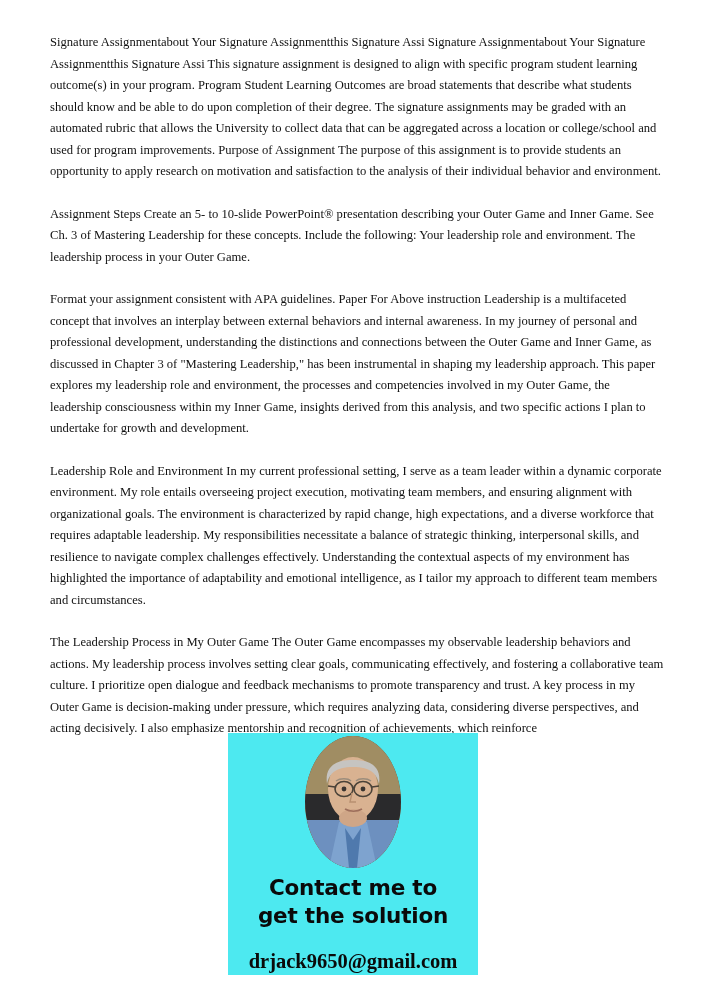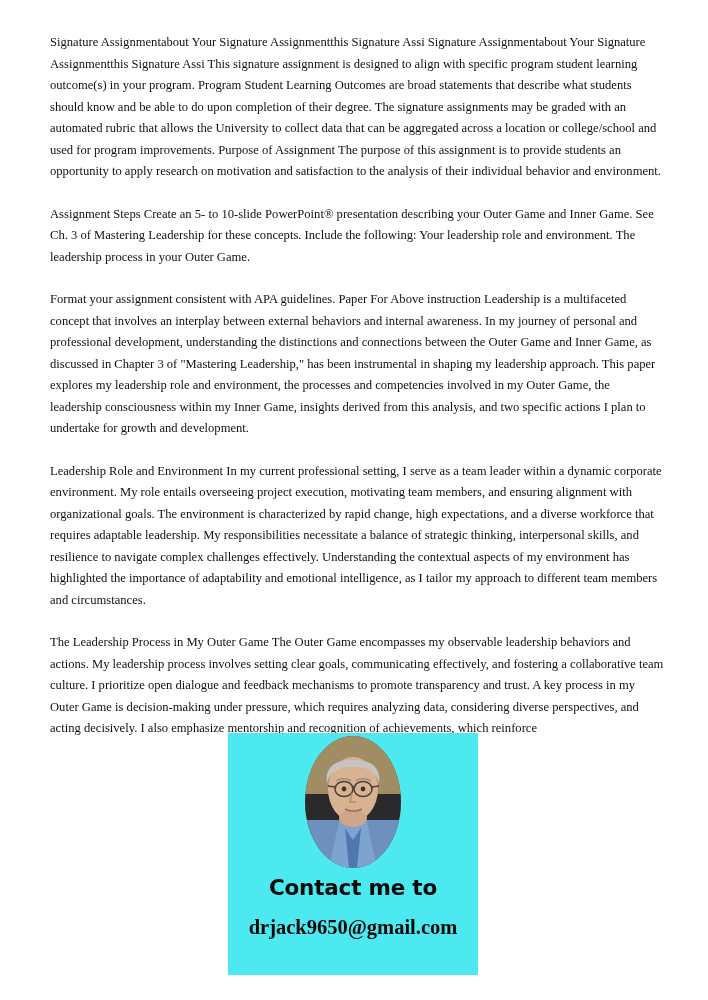--- a/index.html
+++ b/index.html
@@ -74,21 +74,21 @@
     letter-spacing: -0.2px;
   }
   .card-line.l1 { margin-top: 6px; }
   .card-email {
     font-family: "Liberation Serif", "DejaVu Serif", serif;
     font-weight: bold;
     font-size: 20.5px;
     line-height: 26px;
     color: #0a0a0a;
     text-align: center;
-    margin-top: 12px;
+    margin-top: 18px;
   }
 </style>
 </head>
 <body>
 
 <div id="page">
   <div class="doc-body">
     <p class="para">Signature Assignmentabout Your Signature Assignmentthis Signature Assi Signature Assignmentabout Your Signature Assignmentthis Signature Assi This signature assignment is designed to align with specific program student learning outcome(s) in your program. Program Student Learning Outcomes are broad statements that describe what students should know and be able to do upon completion of their degree. The signature assignments may be graded with an automated rubric that allows the University to collect data that can be aggregated across a location or college/school and used for program improvements. Purpose of Assignment The purpose of this assignment is to provide students an opportunity to apply research on motivation and satisfaction to the analysis of their individual behavior and environment.</p>
     <p class="para">Assignment Steps Create an 5- to 10-slide PowerPoint® presentation describing your Outer Game and Inner Game. See Ch. 3 of Mastering Leadership for these concepts. Include the following: Your leadership role and environment. The leadership process in your Outer Game.</p>
     <p class="para">Format your assignment consistent with APA guidelines. Paper For Above instruction Leadership is a multifaceted concept that involves an interplay between external behaviors and internal awareness. In my journey of personal and professional development, understanding the distinctions and connections between the Outer Game and Inner Game, as discussed in Chapter 3 of "Mastering Leadership," has been instrumental in shaping my leadership approach. This paper explores my leadership role and environment, the processes and competencies involved in my Outer Game, the leadership consciousness within my Inner Game, insights derived from this analysis, and two specific actions I plan to undertake for growth and development.</p>
@@ -124,14 +124,15 @@
         <ellipse cx="39" cy="53" rx="2.4" ry="2.4" fill="#3a3430"></ellipse>
         <ellipse cx="58" cy="53" rx="2.4" ry="2.4" fill="#3a3430"></ellipse>
         <path d="M31 45 C35 42, 43 42, 46 45" stroke="#9c8d7c" stroke-width="1.5" fill="none"></path>
         <path d="M51 45 C54 42, 62 42, 66 45" stroke="#9c8d7c" stroke-width="1.5" fill="none"></path>
         <path d="M47 57 L45 66 L51 66" stroke="#b89070" stroke-width="1.4" fill="none"></path>
         <path d="M40 73 C45 76, 52 76, 57 73" stroke="#9e6f5c" stroke-width="1.7" fill="none"></path>
       </g>
     </svg>
   </div>
   <div class="card-line l1">Contact me to</div>
+  <div class="card-line l2">get the solution</div>
   <div class="card-email">drjack9650@gmail.com</div>
 </div>
 
 </body></html>

